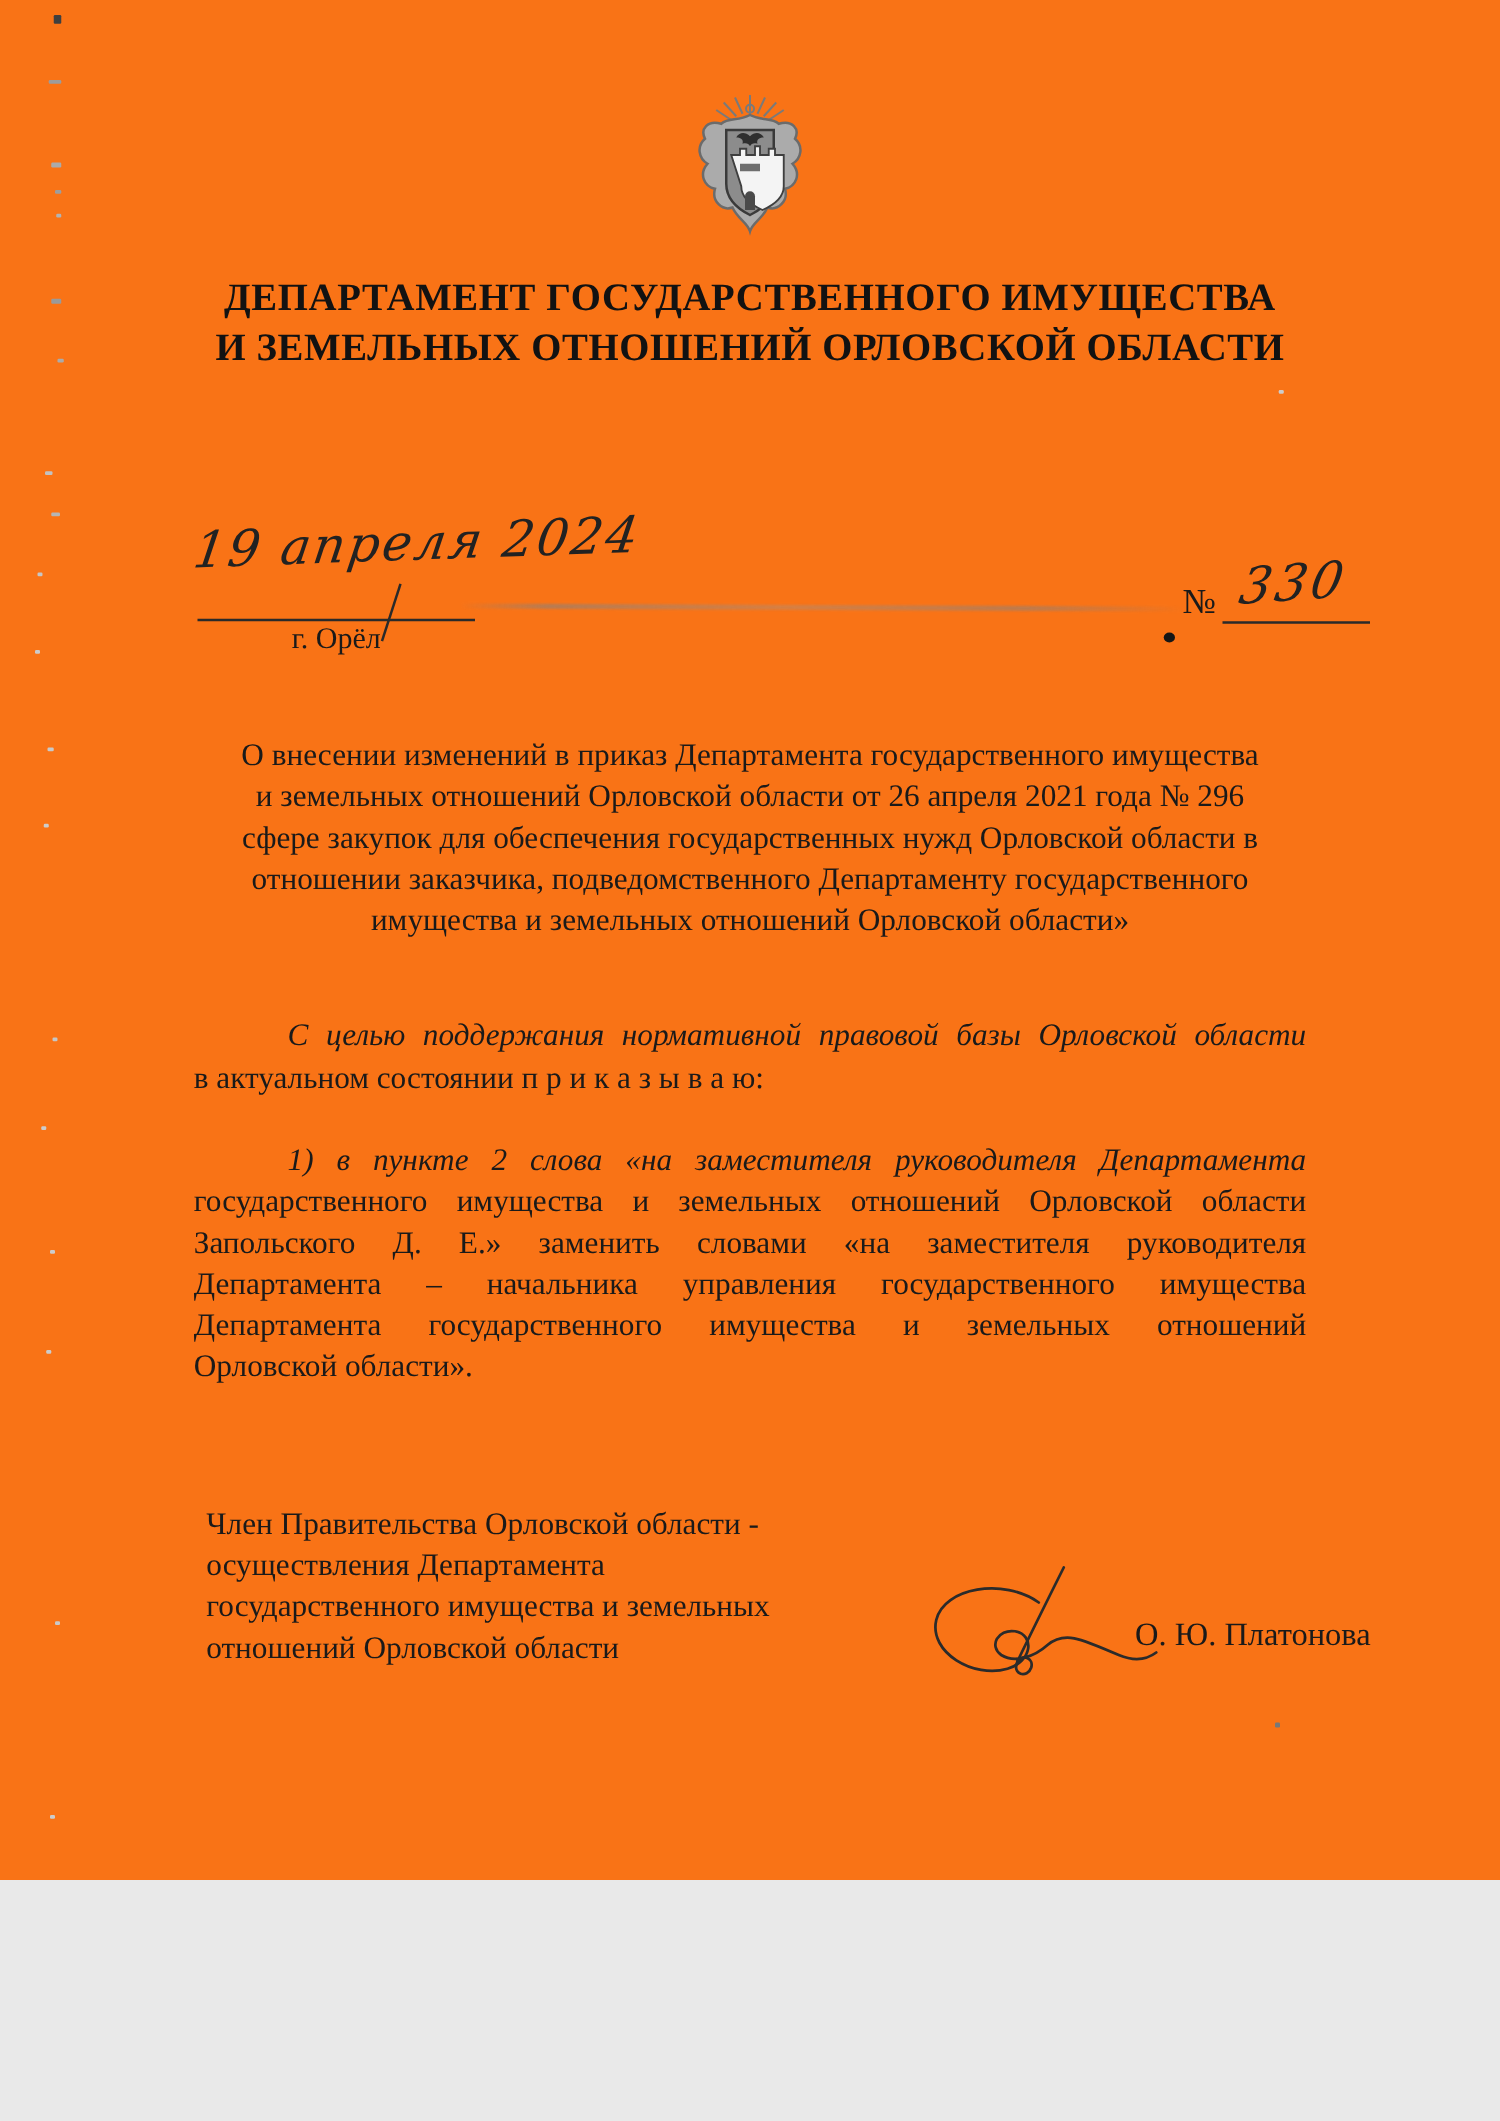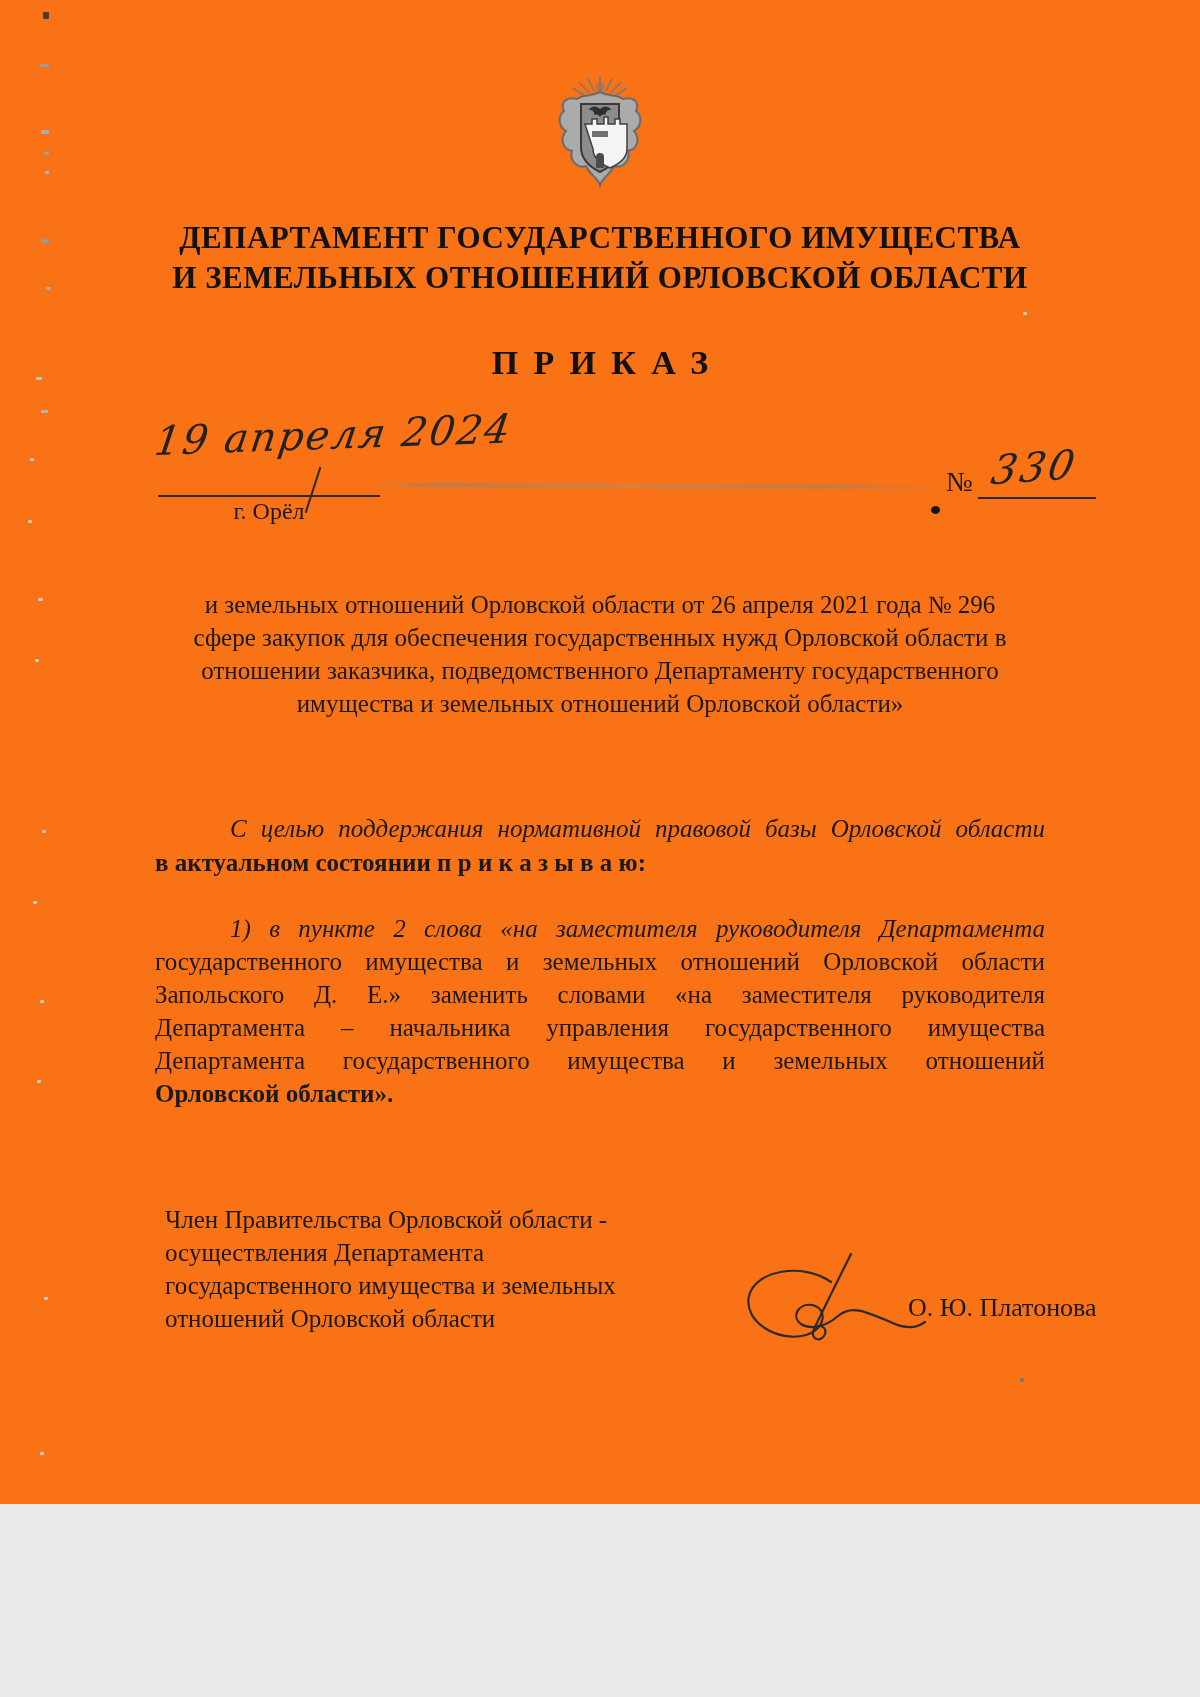--- a/index.html
+++ b/index.html
@@ -49,21 +49,21 @@
   }
   
   .title-block{
     position:absolute;left:140px;top:588px;width:920px;
     text-align:center;font-size:25px;line-height:33px;
   }
   .para{position:absolute;left:155px;width:890px;font-size:25px;}
   .intro{top:812px;line-height:34px;}
   .item1{top:912px;line-height:33px;}
   .jline{text-align:justify;text-align-last:justify;}
-  .lline{text-align:left;font-weight:bold;}
+  .lline{text-align:left;}
   .indent{padding-left:75px;font-style:italic;}
   
   .sig-block{
     position:absolute;left:165px;top:1203px;width:510px;
     text-align:left;font-size:25px;line-height:33px;
   }
   .signature-svg{position:absolute;left:735px;top:1250px;width:210px;height:105px;}
   .sig-name{position:absolute;left:908px;top:1293px;font-size:26px;white-space:nowrap;}
   
   .spk{position:absolute;border-radius:1px;}
@@ -84,33 +84,33 @@
     <path d="M33 52 h7 v-5 h5 v5 h7 v-7 h4 v7 h7 v-5 h5 v5 h7 v25 c0 9 -8 15 -17 19 c-9 -4 -17 -10 -17 -19 Z" fill="#f4f4f4" stroke="#3f3f3f" stroke-width="1.5"></path>
     <rect x="40" y="59" width="16" height="6" fill="#6e6e6e"></rect>
     <path d="M44 96 v-11 a4 4 0 0 1 8 0 v11" fill="#4a4a4a"></path>
   </svg>
 
   <div class="org">
     <div>ДЕПАРТАМЕНТ ГОСУДАРСТВЕННОГО ИМУЩЕСТВА</div>
     <div>И ЗЕМЕЛЬНЫХ ОТНОШЕНИЙ ОРЛОВСКОЙ ОБЛАСТИ</div>
   </div>
 
-  <div class="doctype">ПРИКАЗ</div>
 
   <div class="hw hw-date">19 апреля 2024</div>
   <div class="date-underline"></div>
   <div class="date-slash"></div>
   <div class="place">г. Орёл</div>
   <div class="no-label">№</div>
   <div class="hw hw-number">330</div>
   <div class="no-underline"></div>
   <div class="ink-dot"></div>
   <div class="smudge"></div>
 
   <div class="title-block">
+    <div>О внесении изменений в приказ Департамента государственного имущества</div>
     <div>и земельных отношений Орловской области от 26 апреля 2021 года № 296</div>
     <div>сфере закупок для обеспечения государственных нужд Орловской области в</div>
     <div>отношении заказчика, подведомственного Департаменту государственного</div>
     <div>имущества и земельных отношений Орловской области»</div>
   </div>
 
   <div class="para intro">
     <div class="jline indent">С целью поддержания нормативной правовой базы Орловской области</div>
     <div class="lline">в актуальном состоянии п р и к а з ы в а ю:</div>
   </div>

